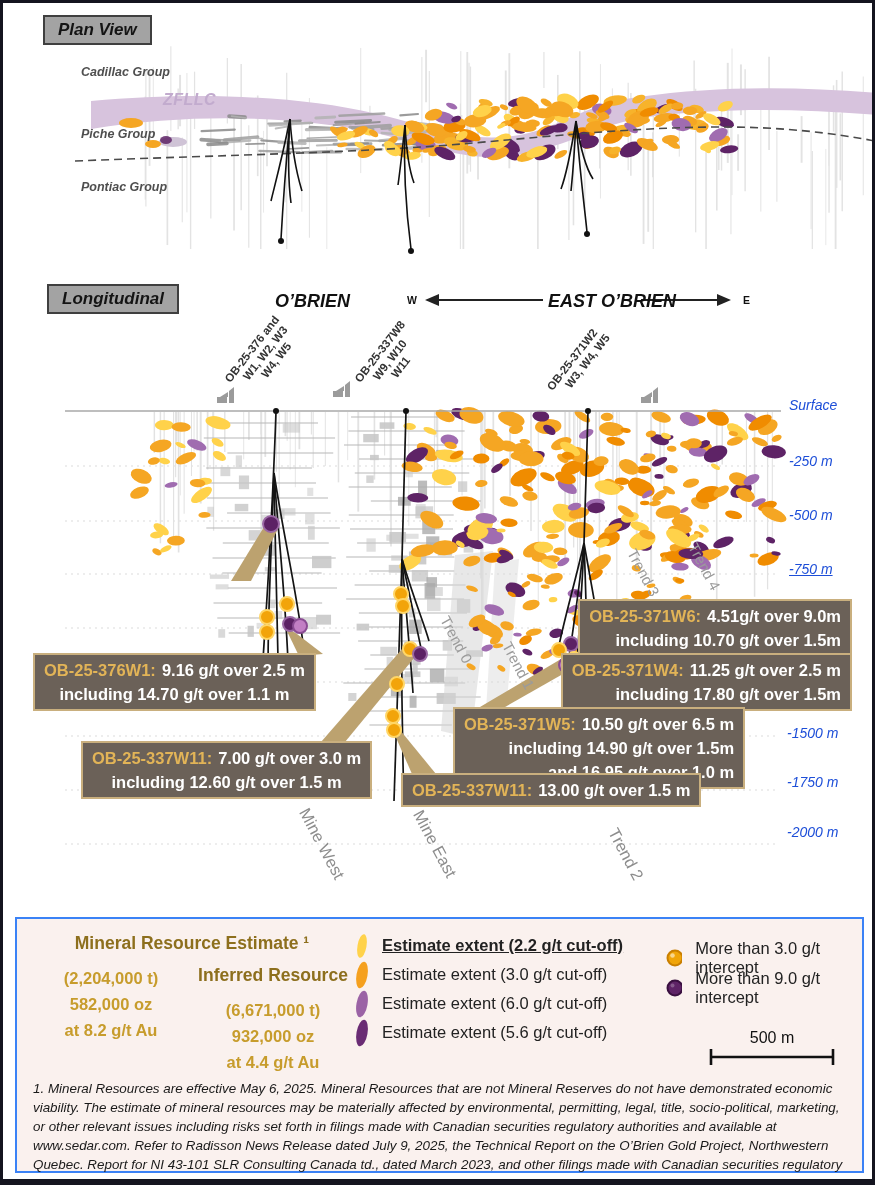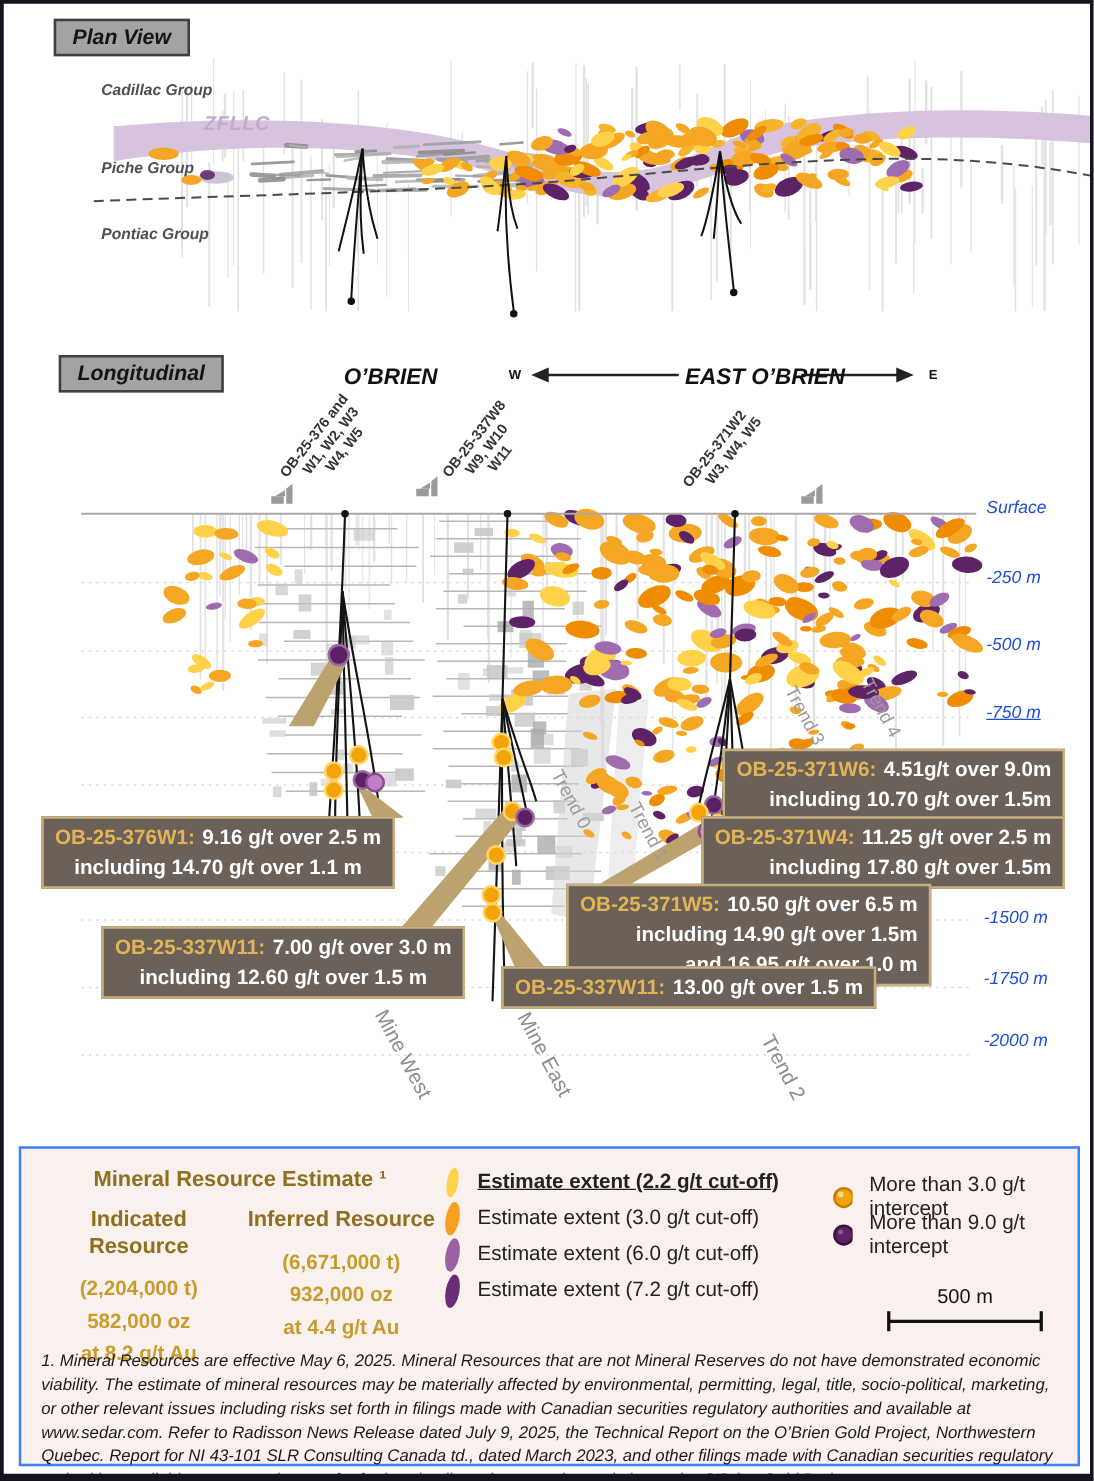--- a/index.html
+++ b/index.html
@@ -1015,21 +1015,20 @@
   </div>
   <div class="ann" style="left:398px;top:770px;">
     <div class="ann-line"><span class="ann-id">OB-25-337W11:</span><span>13.00 g/t over 1.5 m</span></div>
   </div>
 
   <div class="legend-box">
     <div class="mre">
       <div class="mre-title">Mineral Resource Estimate ¹</div>
       <div class="mre-cols">
         <div class="mre-col">
-          <div class="mre-h">Indicated Resource</div>
           <div class="mre-v">(2,204,000 t)</div>
           <div class="mre-v">582,000 oz</div>
           <div class="mre-v">at 8.2 g/t Au</div>
         </div>
         <div class="mre-col">
           <div class="mre-h">Inferred Resource</div>
           <div class="mre-v">(6,671,000 t)</div>
           <div class="mre-v">932,000 oz</div>
           <div class="mre-v">at 4.4 g/t Au</div>
         </div>
@@ -1052,21 +1051,21 @@
       <div class="extent-row">
         <svg width="16" height="30">
           <ellipse cx="8" cy="15" rx="5.5" ry="13.5" transform="rotate(10 8 15)" fill="#9B63A5"></ellipse>
         </svg>
         <span class="extent-label">Estimate extent (6.0 g/t cut-off)</span>
       </div>
       <div class="extent-row">
         <svg width="16" height="30">
           <ellipse cx="8" cy="15" rx="5.5" ry="13.5" transform="rotate(10 8 15)" fill="#6A2C74"></ellipse>
         </svg>
-        <span class="extent-label">Estimate extent (7.2 g/t cut-off)</span>
+        <span class="extent-label">Estimate extent (5.6 g/t cut-off)</span>
       </div>
     </div>
 
     <div class="intercept">
       <div class="int-row">
         <svg width="20" height="20">
           <circle cx="10" cy="10" r="7.5" stroke="#c97f00" stroke-width="2" fill="#F0A408"></circle>
           <circle cx="7.5" cy="7.5" r="2.3" fill="#ffffff" opacity=".55"></circle>
         </svg>
         <span class="int-label">More than 3.0 g/t intercept</span>

